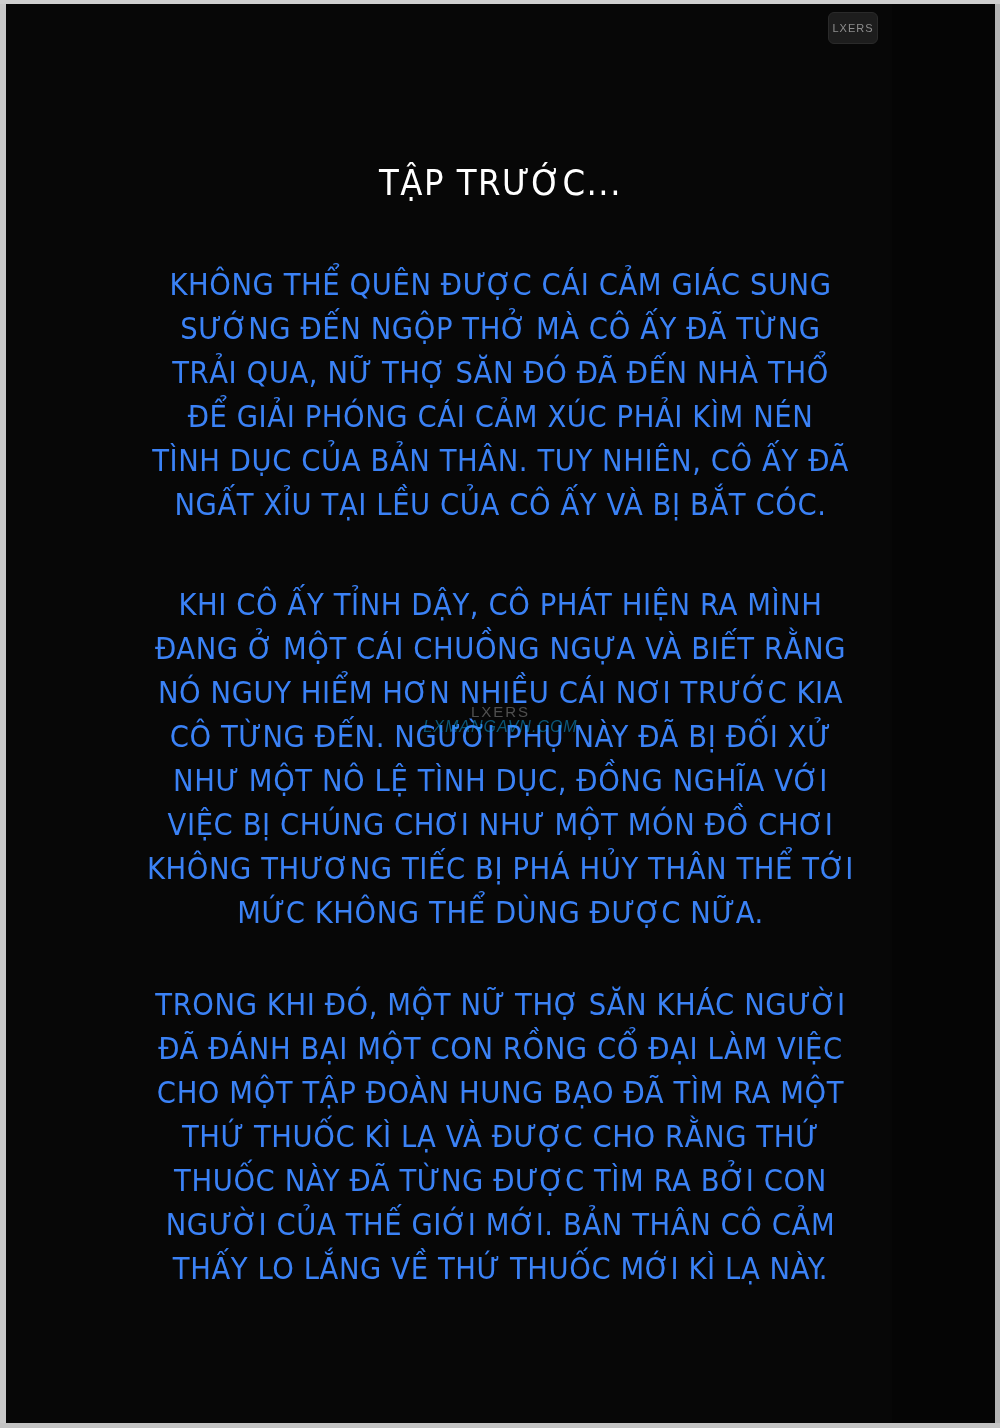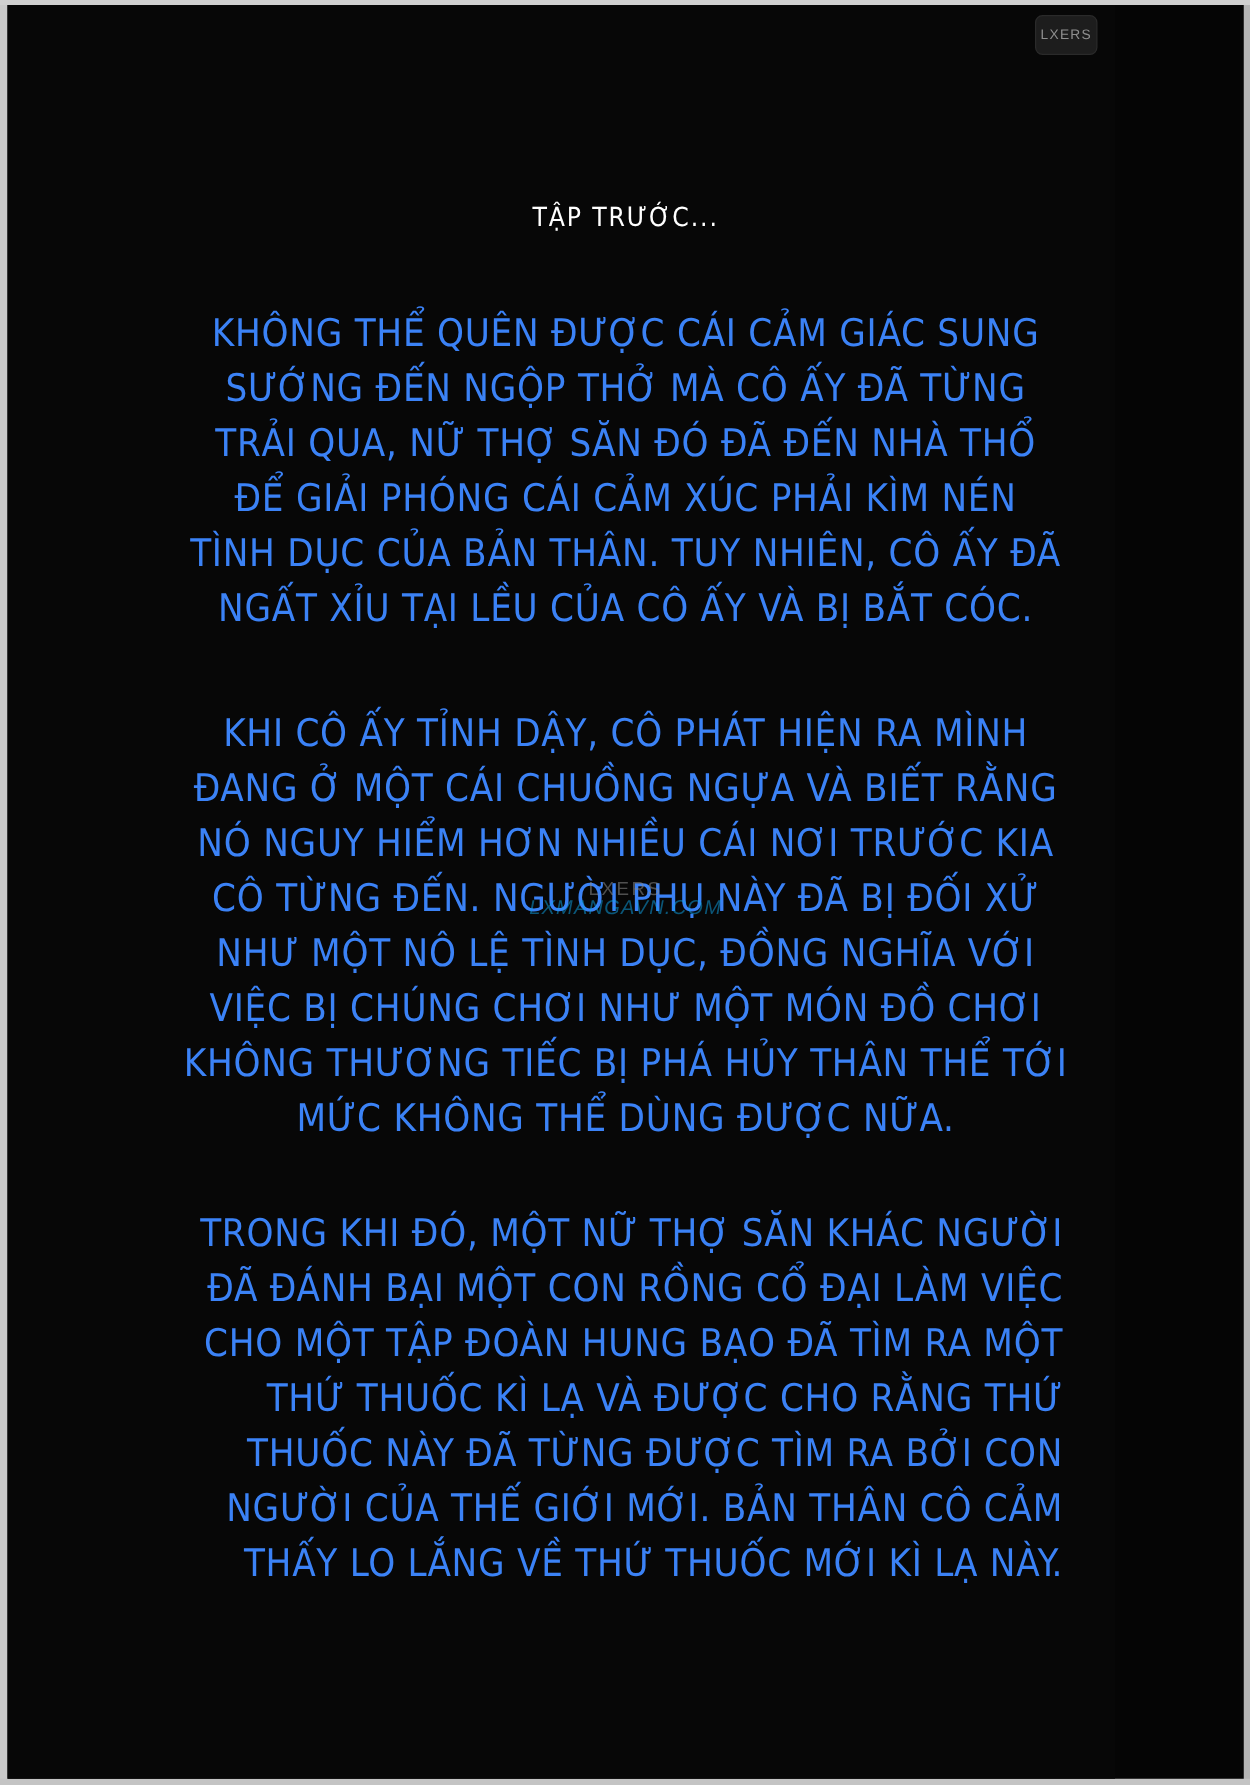--- a/index.html
+++ b/index.html
@@ -71,40 +71,40 @@
     position: absolute;
     top: 0;
     left: 0;
     width: 989px;
     text-align: center;
     color: #f2f2f2;
   }
 
   .heading {
     margin-top: 158px;
-    font-size: 21px;
+    font-size: 36px;
     letter-spacing: 1.5px;
     color: #ffffff;
     font-family: "DejaVu Sans Condensed", "DejaVu Sans", sans-serif;
     text-transform: uppercase;
   }
 
   .para {
     margin: 0 auto;
     width: 700px;
     font-size: 30.5px;
     line-height: 44px;
     letter-spacing: 0.6px;
     color: #3b82f6;
     text-transform: uppercase;
     font-family: "DejaVu Sans Condensed", "DejaVu Sans", sans-serif;
   }
   .p1 { margin-top: 60px; }
   .p2 { margin-top: 56px; width: 720px; }
-  .p3 { margin-top: 48px; width: 700px; text-align: right; }
+  .p3 { margin-top: 48px; width: 700px; }
 
   
   .watermark {
     position: absolute;
     top: 700px;
     left: 0;
     width: 989px;
     text-align: center;
     pointer-events: none;
   }

